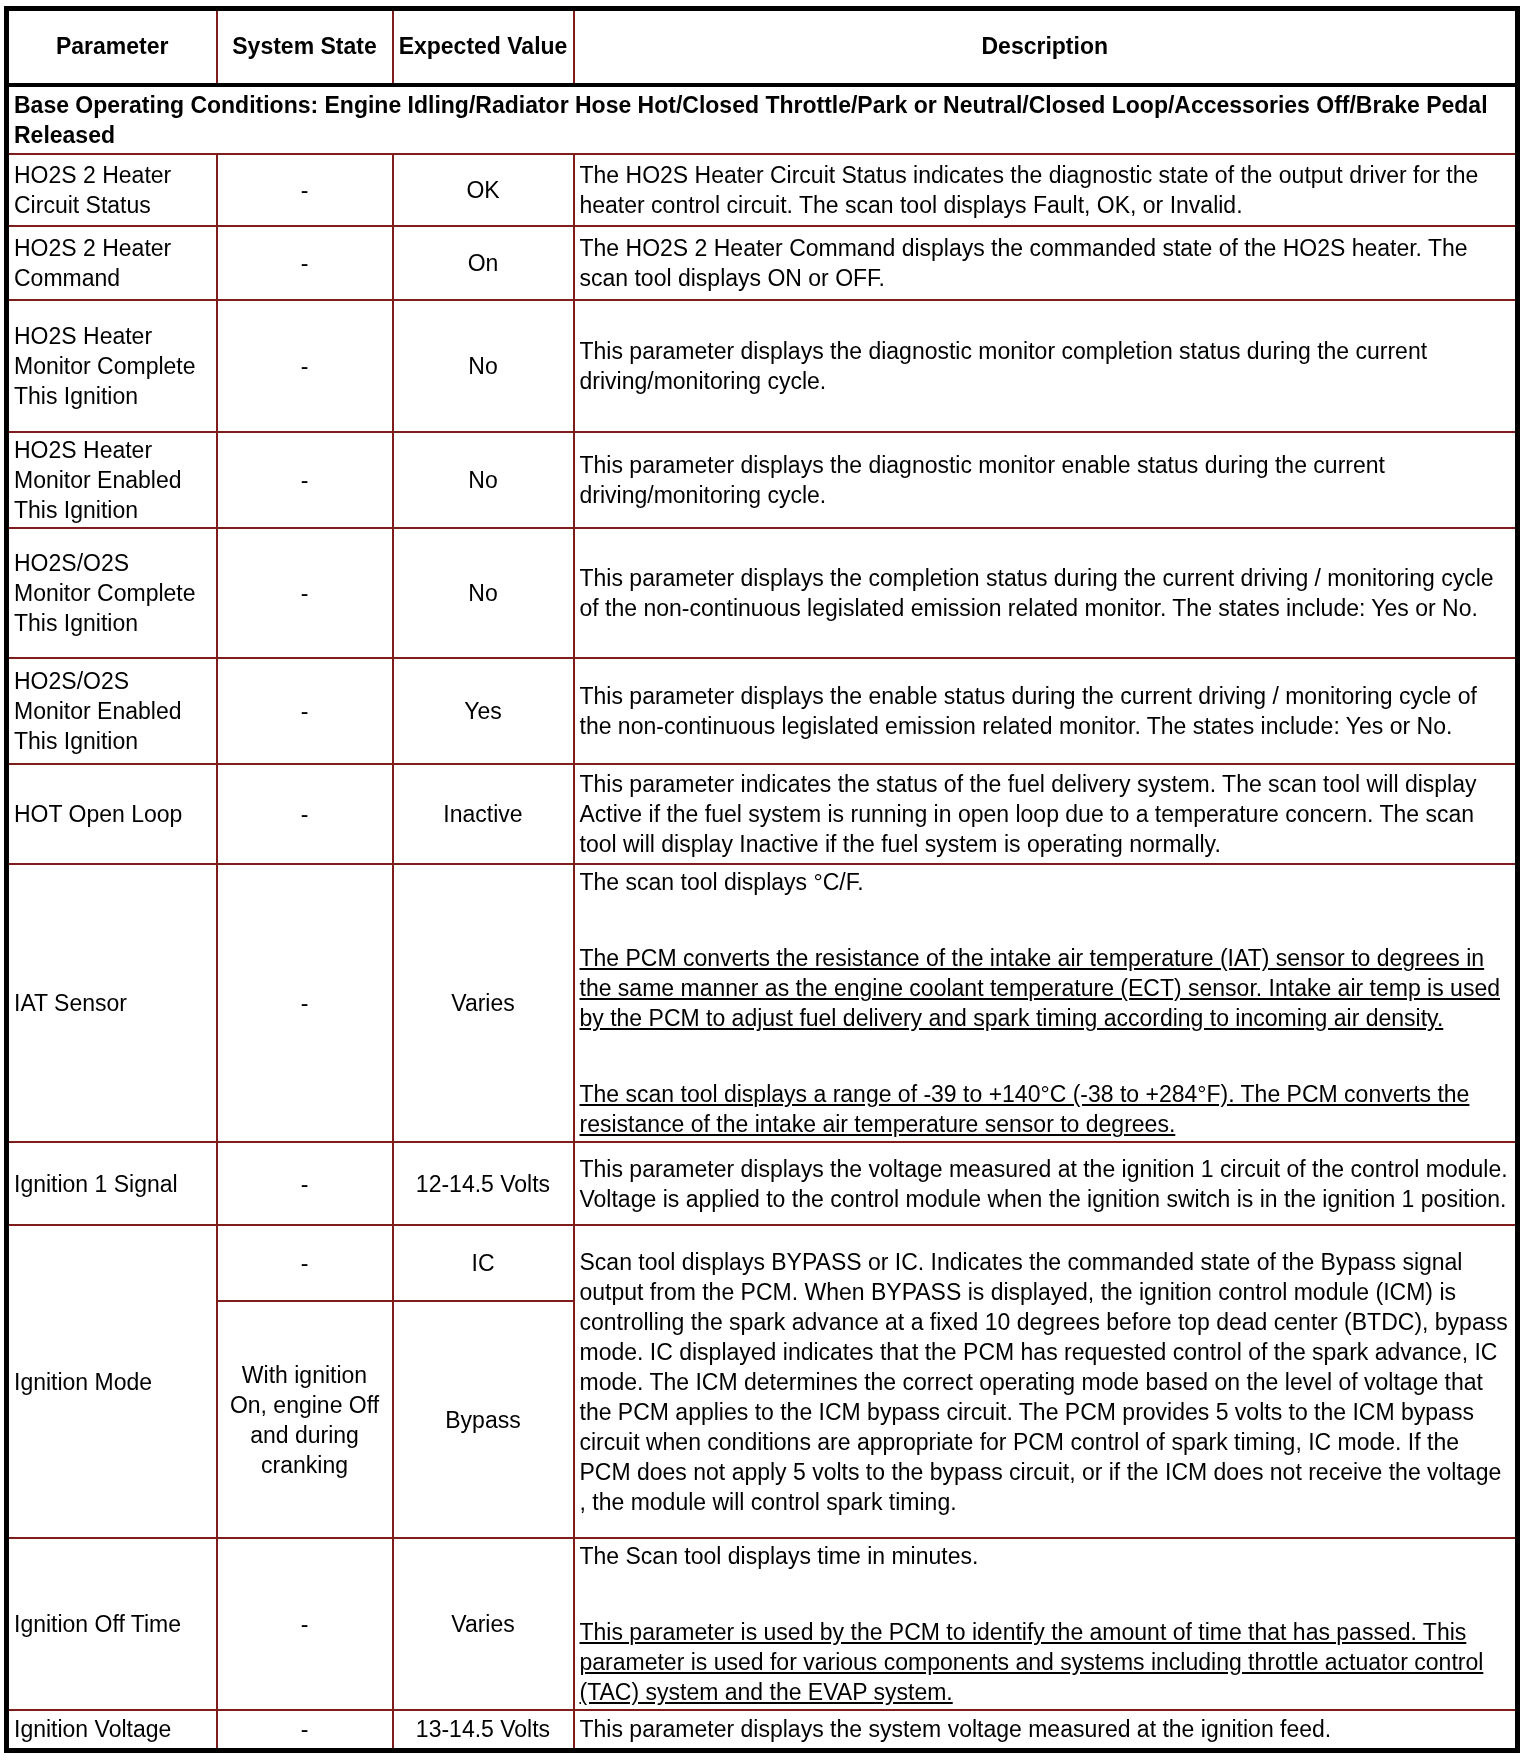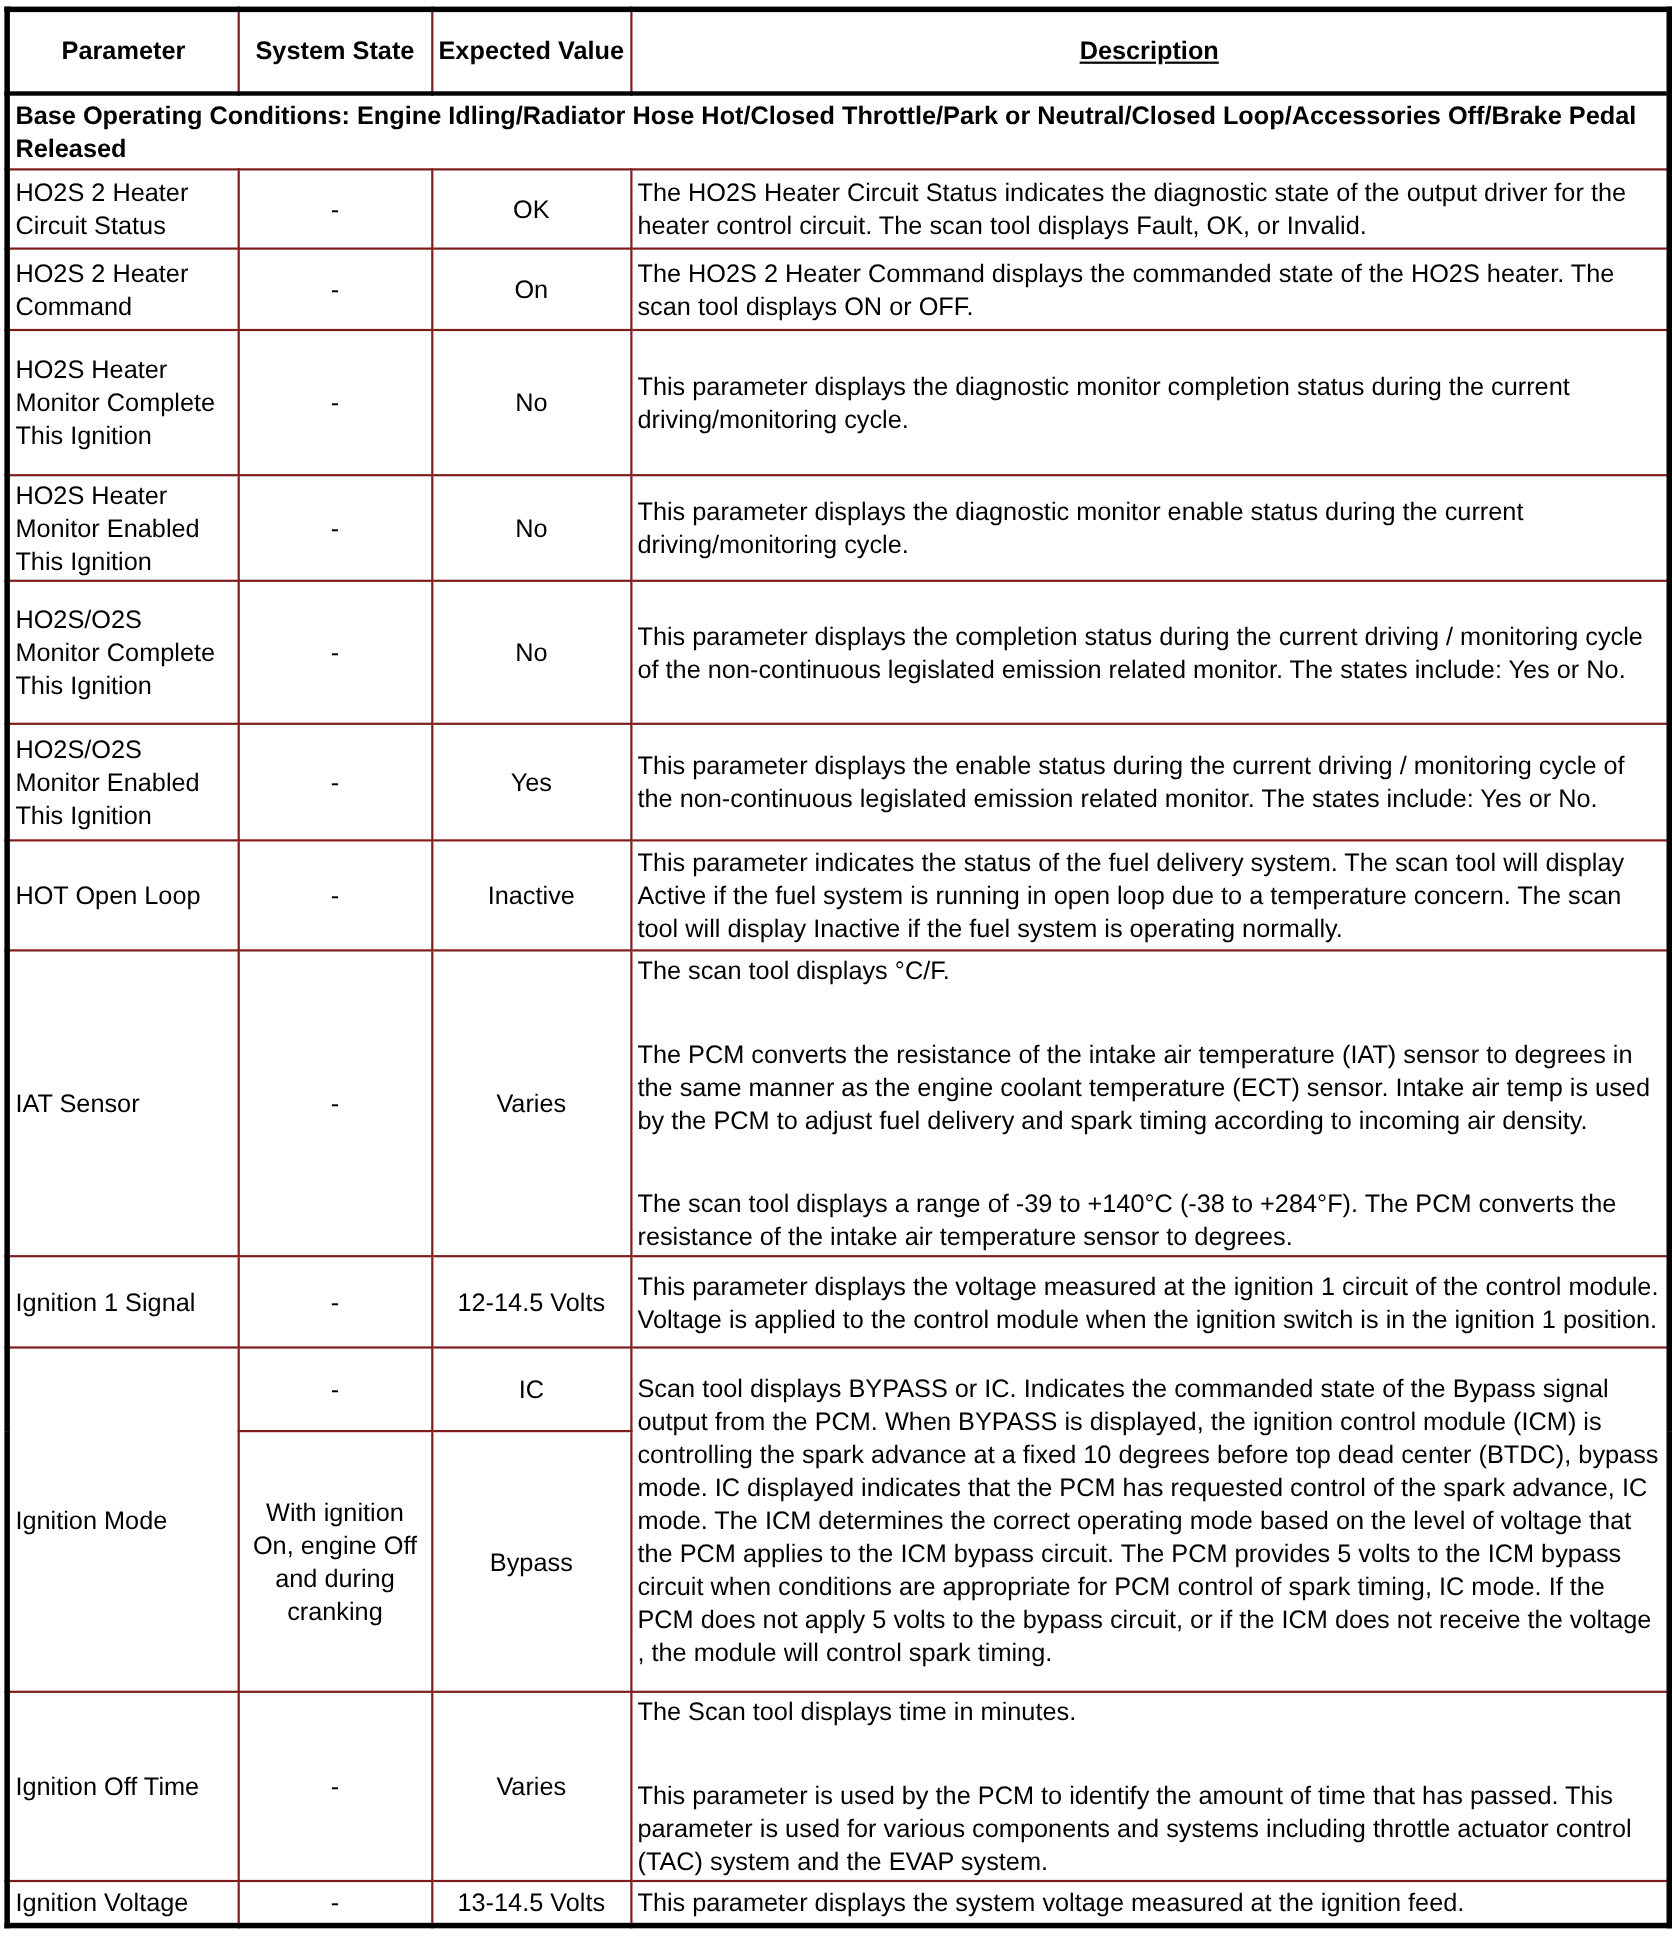--- a/index.html
+++ b/index.html
@@ -8,28 +8,28 @@
   table.params {
     position: absolute; left: 4px; top: 6px;
     width: 1511px; border-collapse: collapse; table-layout: fixed;
     font-family: "Liberation Sans", sans-serif; font-size: 23px; line-height: 30px;
     color: #000; border: 5px solid #000;
   }
   table.params td, table.params th {
     border: 2px solid #7f1d1d; padding: 2px 5px; vertical-align: middle;
   }
   th { font-weight: bold; text-align: center; vertical-align: bottom; }
-  th.desc { text-align: center; text-decoration: underline; }
+  th.desc { text-align: center; }
   tr.hdr th { height: 66px; padding-bottom: 4px; }
   tr.hdr { border-bottom: 4px solid #000; }
   tr.base td { font-weight: bold; text-align: left; height: 62px; }
   td.param { text-align: left; }
   td.state, td.value { text-align: center; }
   td.desc { text-align: left; }
-  .para + .para { margin-top: 46px; }
+  .para + .para { margin-top: 46px; text-decoration: underline; }
   col.c1 { width: 210px; } col.c2 { width: 176px; } col.c3 { width: 181px; } col.c4 { width: 944px; }
 </style>
 </head>
 <body>
 
 <div class="page">
 <table class="params">
   <colgroup>
         <col class="c1">
         <col class="c2">

